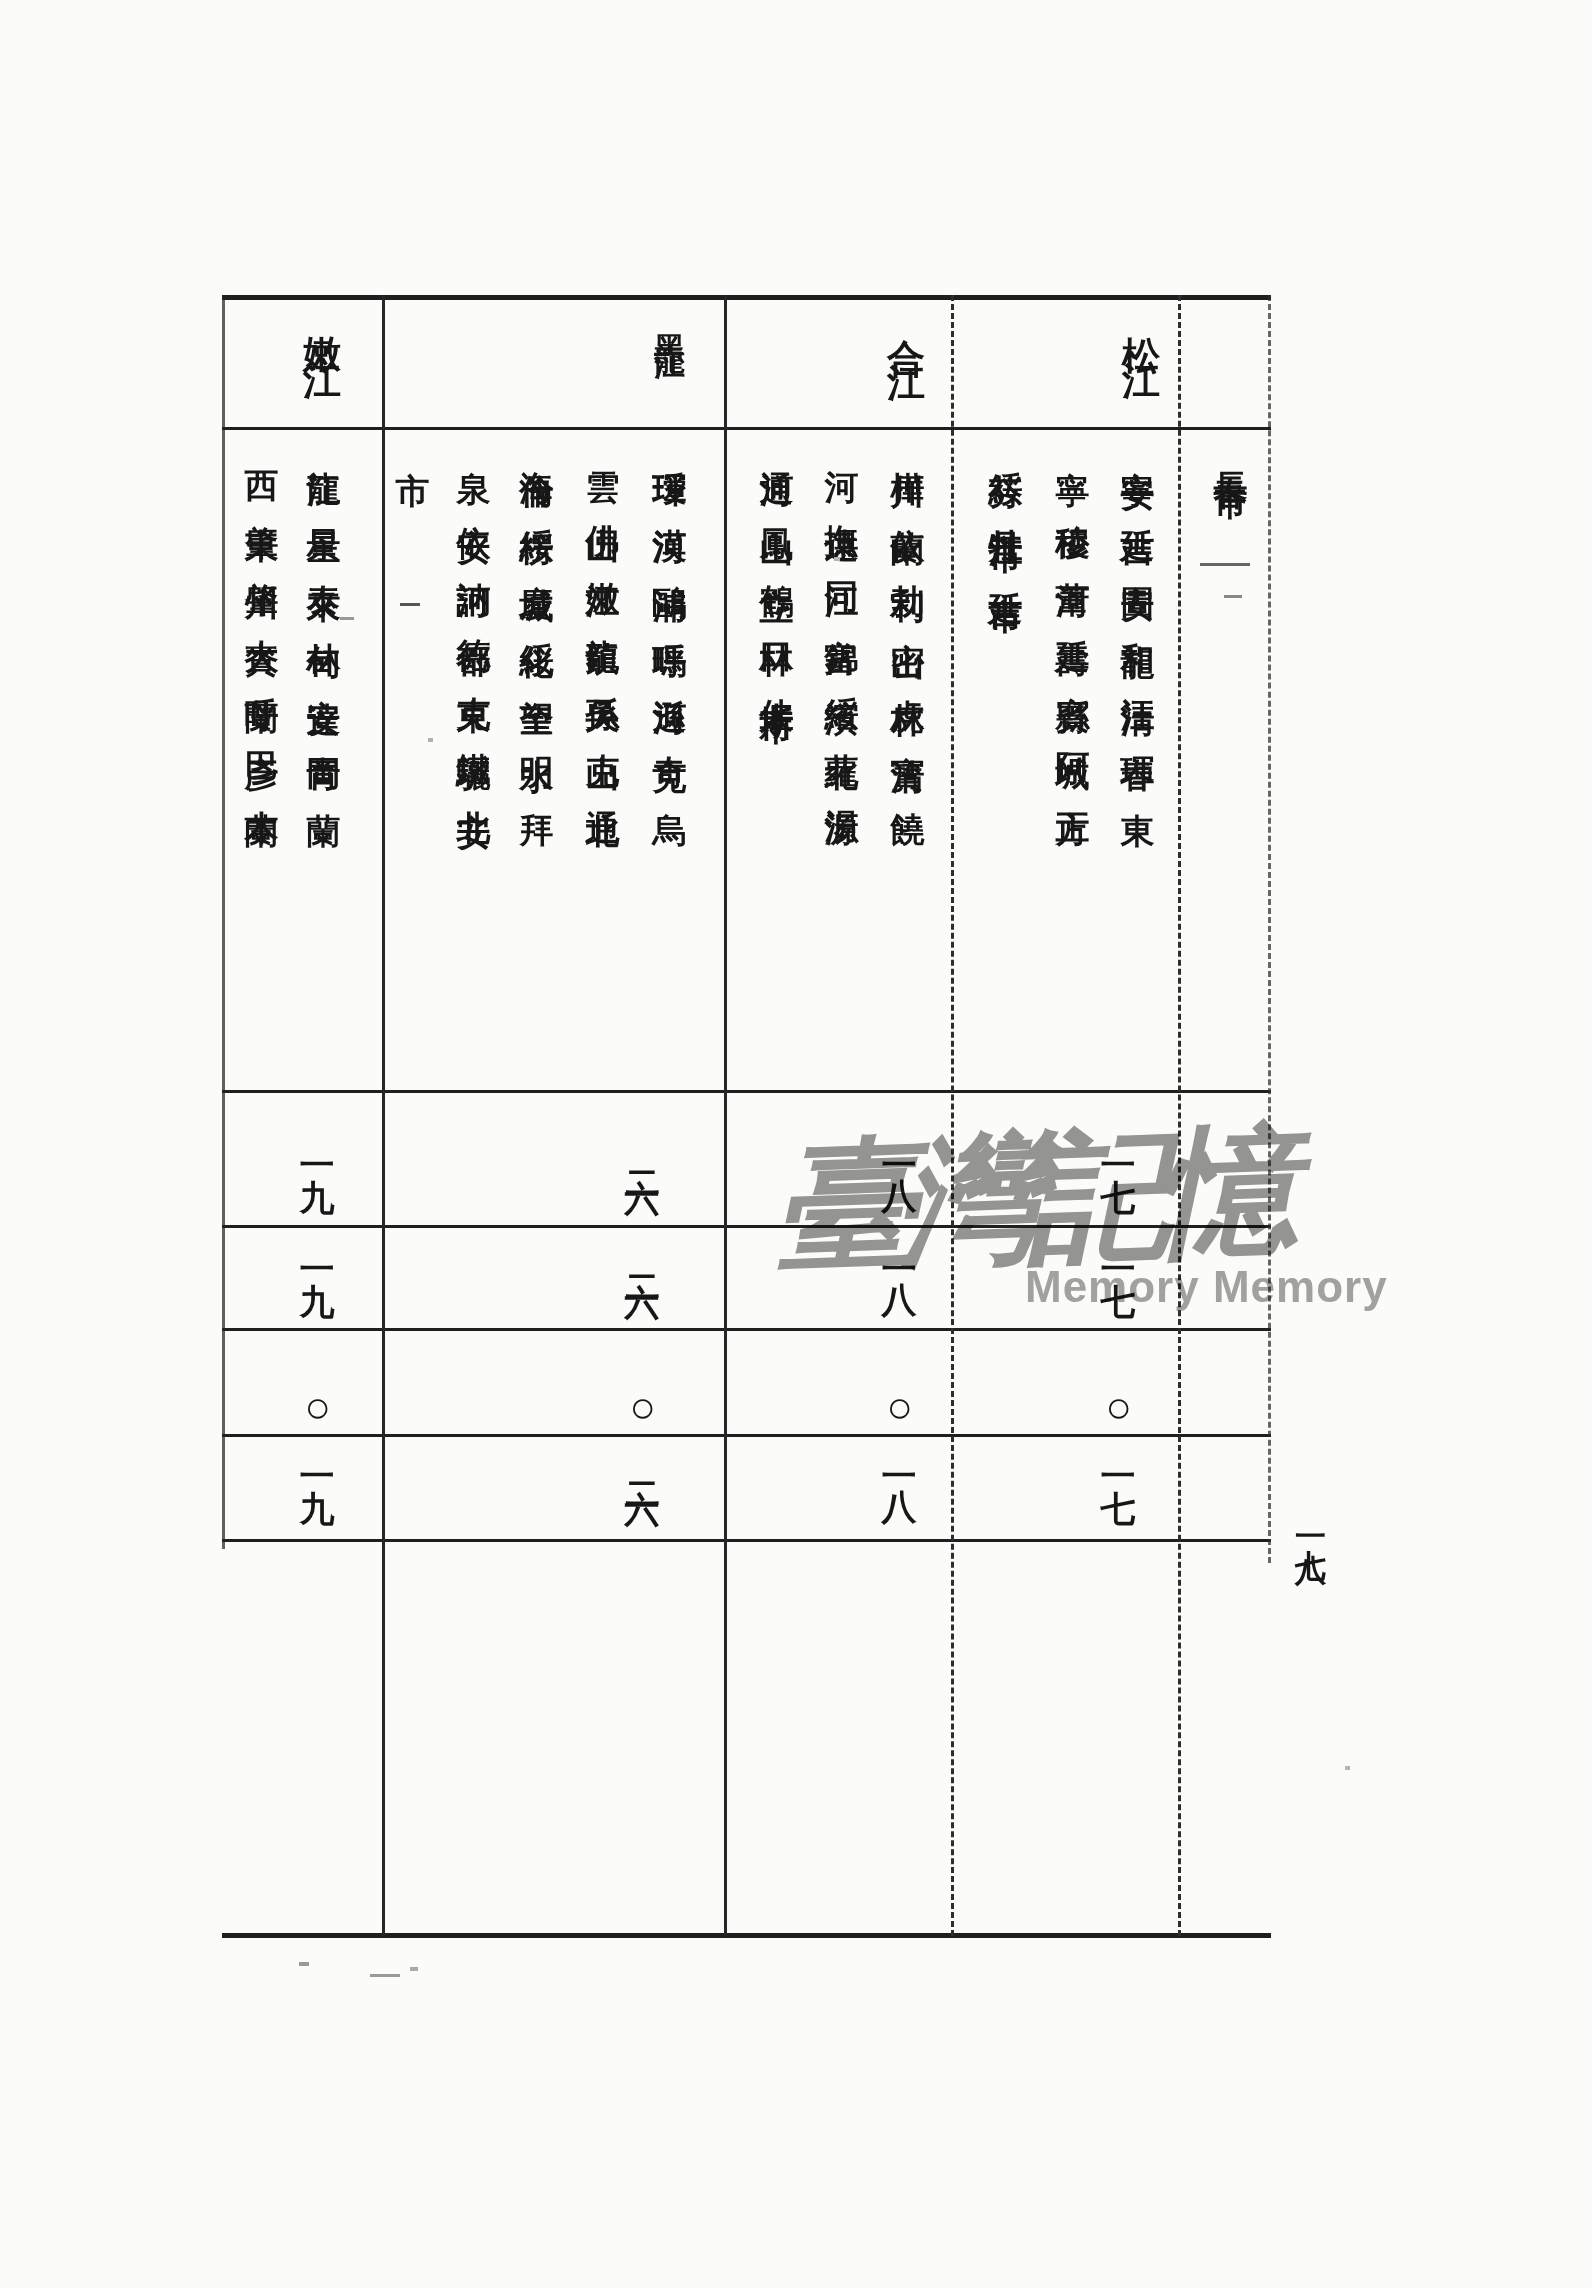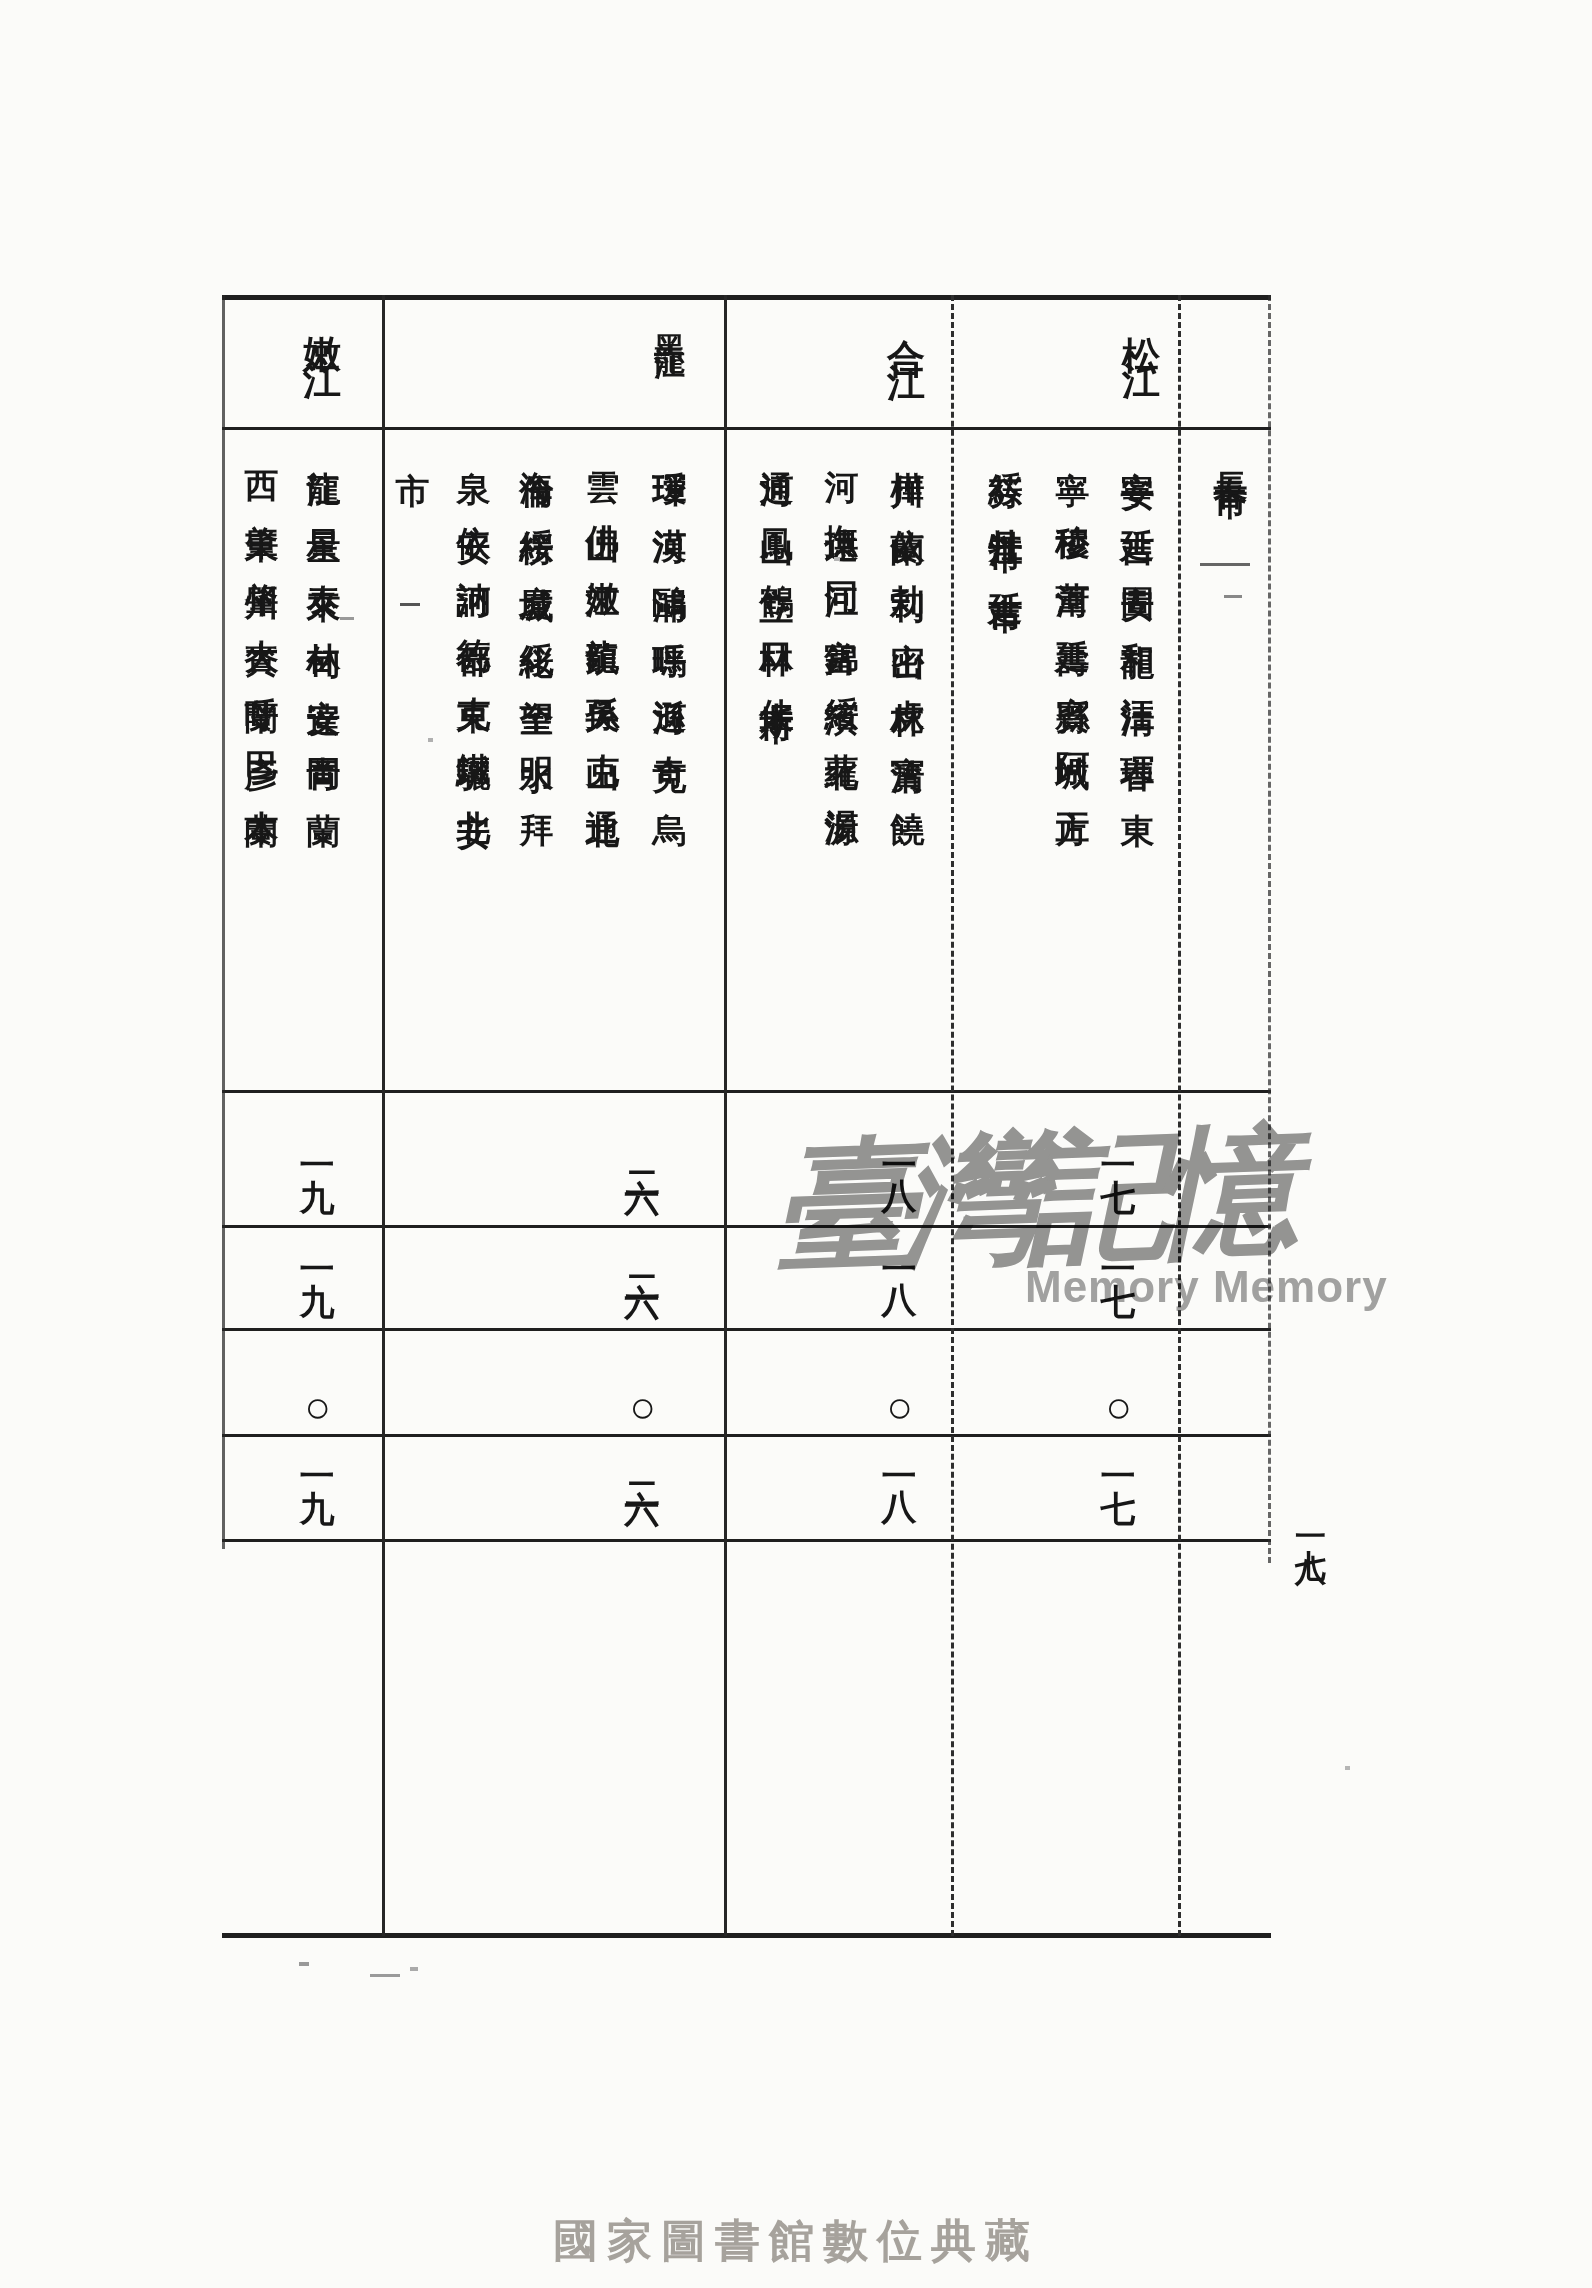--- a/index.html
+++ b/index.html
@@ -121,21 +121,20 @@
   <div class="vtext vcount" style="left:299px;top:1146px;">一九</div>
   <div class="vtext vcount" style="left:299px;top:1250px;">一九</div>
   <div class="vtext vzero" style="left:295px;top:1383px;">○</div>
   <div class="vtext vcount" style="left:299px;top:1457px;">一九</div>
 
   <div class="vtext vpagenum" style="left:1295px;top:1520px;">一七八</div>
 
   <div class="wm-cjk">臺灣記憶</div>
   <div class="wm-latin">Memory Memory</div>
 
-  <div class="footer-text">國家圖書館數位典藏</div>
 
   <div class="mark" style="left:1200px;top:563px;width:50px;height:3px;background:#666;"></div>
   <div class="mark" style="left:1224px;top:595px;width:18px;height:3px;background:#888;"></div>
   <div class="mark" style="left:400px;top:603px;width:20px;height:3px;background:#555;"></div>
   <div class="mark" style="left:340px;top:617px;width:14px;height:3px;background:#999;"></div>
   <div class="mark" style="left:370px;top:1974px;width:30px;height:3px;background:#9a9a9a;"></div>
   <div class="mark" style="left:299px;top:1962px;width:10px;height:4px;background:#999;"></div>
   <div class="mark" style="left:410px;top:1967px;width:8px;height:4px;background:#aaa;"></div>
   <div class="mark" style="left:428px;top:738px;width:5px;height:4px;background:#b0b0b0;"></div>
   <div class="mark" style="left:834px;top:557px;width:6px;height:4px;background:#b5b5b5;"></div>

